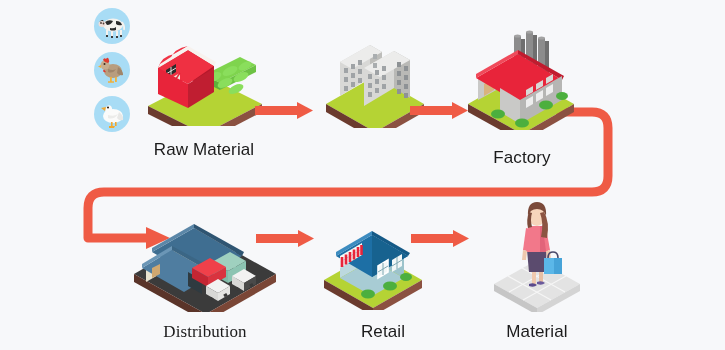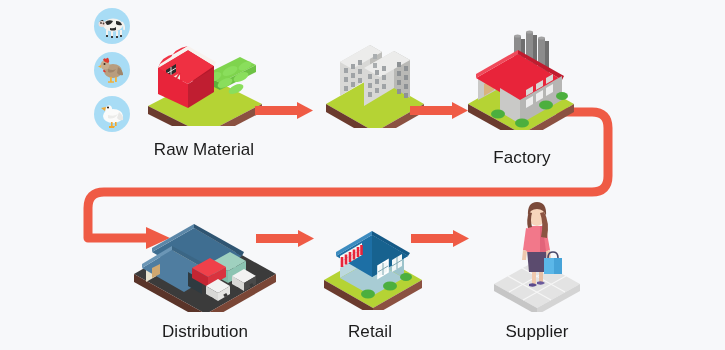--- a/index.html
+++ b/index.html
@@ -297,21 +297,21 @@
       </g>
 
       <g>
         <path d="M102 70 L114 63 L126 70 L114 77 Z" fill="#f2f2f2"></path>
         <path d="M102 70 L102 78 L114 85 L114 77 Z" fill="#d8d8d6"></path>
         <path d="M114 77 L114 85 L126 78 L126 70 Z" fill="#4a4a4a"></path>
         <path d="M106 82 l3 1.8 M120 80 l3 -1.8" stroke="#3a3a3a" stroke-width="3"></path>
       </g>
     </svg>
   </div>
-  <div class="label" style="left:130px;top:322px;width:150px;">Distribution</div>
+  <div class="label" style="left:130px;top:322px;width:150px;font-family:Liberation Serif, serif;">Distribution</div>
 
   <div class="arrow" style="left:256px;top:230px;">
     <svg width="58" height="18" viewBox="0 0 58 18" xmlns="http://www.w3.org/2000/svg">
       <rect x="0" y="4" width="44" height="9" fill="#ef5b45"></rect>
       <path d="M42 0 L58 8.5 L42 17 Z" fill="#ef5b45"></path>
     </svg>
   </div>
 
   <div class="node" style="left:318px;top:210px;width:110px;height:100px;">
     <svg width="110" height="100" viewBox="0 0 110 100" xmlns="http://www.w3.org/2000/svg">
@@ -343,21 +343,21 @@
       <path d="M60 56 L70 50 L70 62 L60 68 Z" fill="none" stroke="#ffffff" stroke-width="1.6"></path>
       <path d="M65 53 L65 65 M60 62 L70 56" stroke="#7fa8b2" stroke-width="1"></path>
       <path d="M74 50 L84 44 L84 56 L74 62 Z" fill="#f2f7f7"></path>
       <path d="M79 47 L79 59 M74 56 L84 50" stroke="#7fa8b2" stroke-width="1"></path>
 
       <ellipse cx="50" cy="84" rx="7" ry="4.5" fill="#4caf3e"></ellipse>
       <ellipse cx="72" cy="76" rx="7" ry="4.5" fill="#4caf3e"></ellipse>
       <ellipse cx="88" cy="67" rx="6" ry="4" fill="#4caf3e"></ellipse>
     </svg>
   </div>
-  <div class="label" style="left:315px;top:322px;width:110px;">Retail</div>
+  <div class="label" style="left:328px;top:322px;width:110px;">Retail</div>
 
   <div class="arrow" style="left:411px;top:230px;">
     <svg width="58" height="18" viewBox="0 0 58 18" xmlns="http://www.w3.org/2000/svg">
       <rect x="0" y="4" width="44" height="9" fill="#ef5b45"></rect>
       <path d="M42 0 L58 8.5 L42 17 Z" fill="#ef5b45"></path>
     </svg>
   </div>
 
   <div class="node" style="left:482px;top:198px;width:110px;height:114px;">
     <svg width="110" height="114" viewBox="0 0 110 114" xmlns="http://www.w3.org/2000/svg">
@@ -390,15 +390,15 @@
       <ellipse cx="55" cy="18" rx="8.5" ry="10" fill="#f7d5bb"></ellipse>
       <path d="M46 18 q-1 -14 9 -14 q10 0 9 14 q-2 -7 -9 -7 q-7 0 -9 7 z" fill="#7b4a3a"></path>
       <path d="M62 14 q6 10 3 26 l-6 -1 q3 -14 -1 -24 z" fill="#8c5442"></path>
       <path d="M47 14 q-3 8 -1 16 l4 -1 q-2 -8 0 -14 z" fill="#7b4a3a"></path>
 
       <path d="M62 60 L80 60 L80 76 L62 76 Z" fill="#5bb7e8"></path>
       <path d="M72 60 L80 60 L80 76 L72 76 Z" fill="#46a3d8"></path>
       <path d="M66 60 q0 -6 5 -6 q5 0 5 6" stroke="#4a4a6a" stroke-width="1.6" fill="none"></path>
     </svg>
   </div>
-  <div class="label" style="left:482px;top:322px;width:110px;">Supplier</div>
+  <div class="label" style="left:482px;top:322px;width:110px;">Material</div>
 
 </div>
 
 </body></html>

